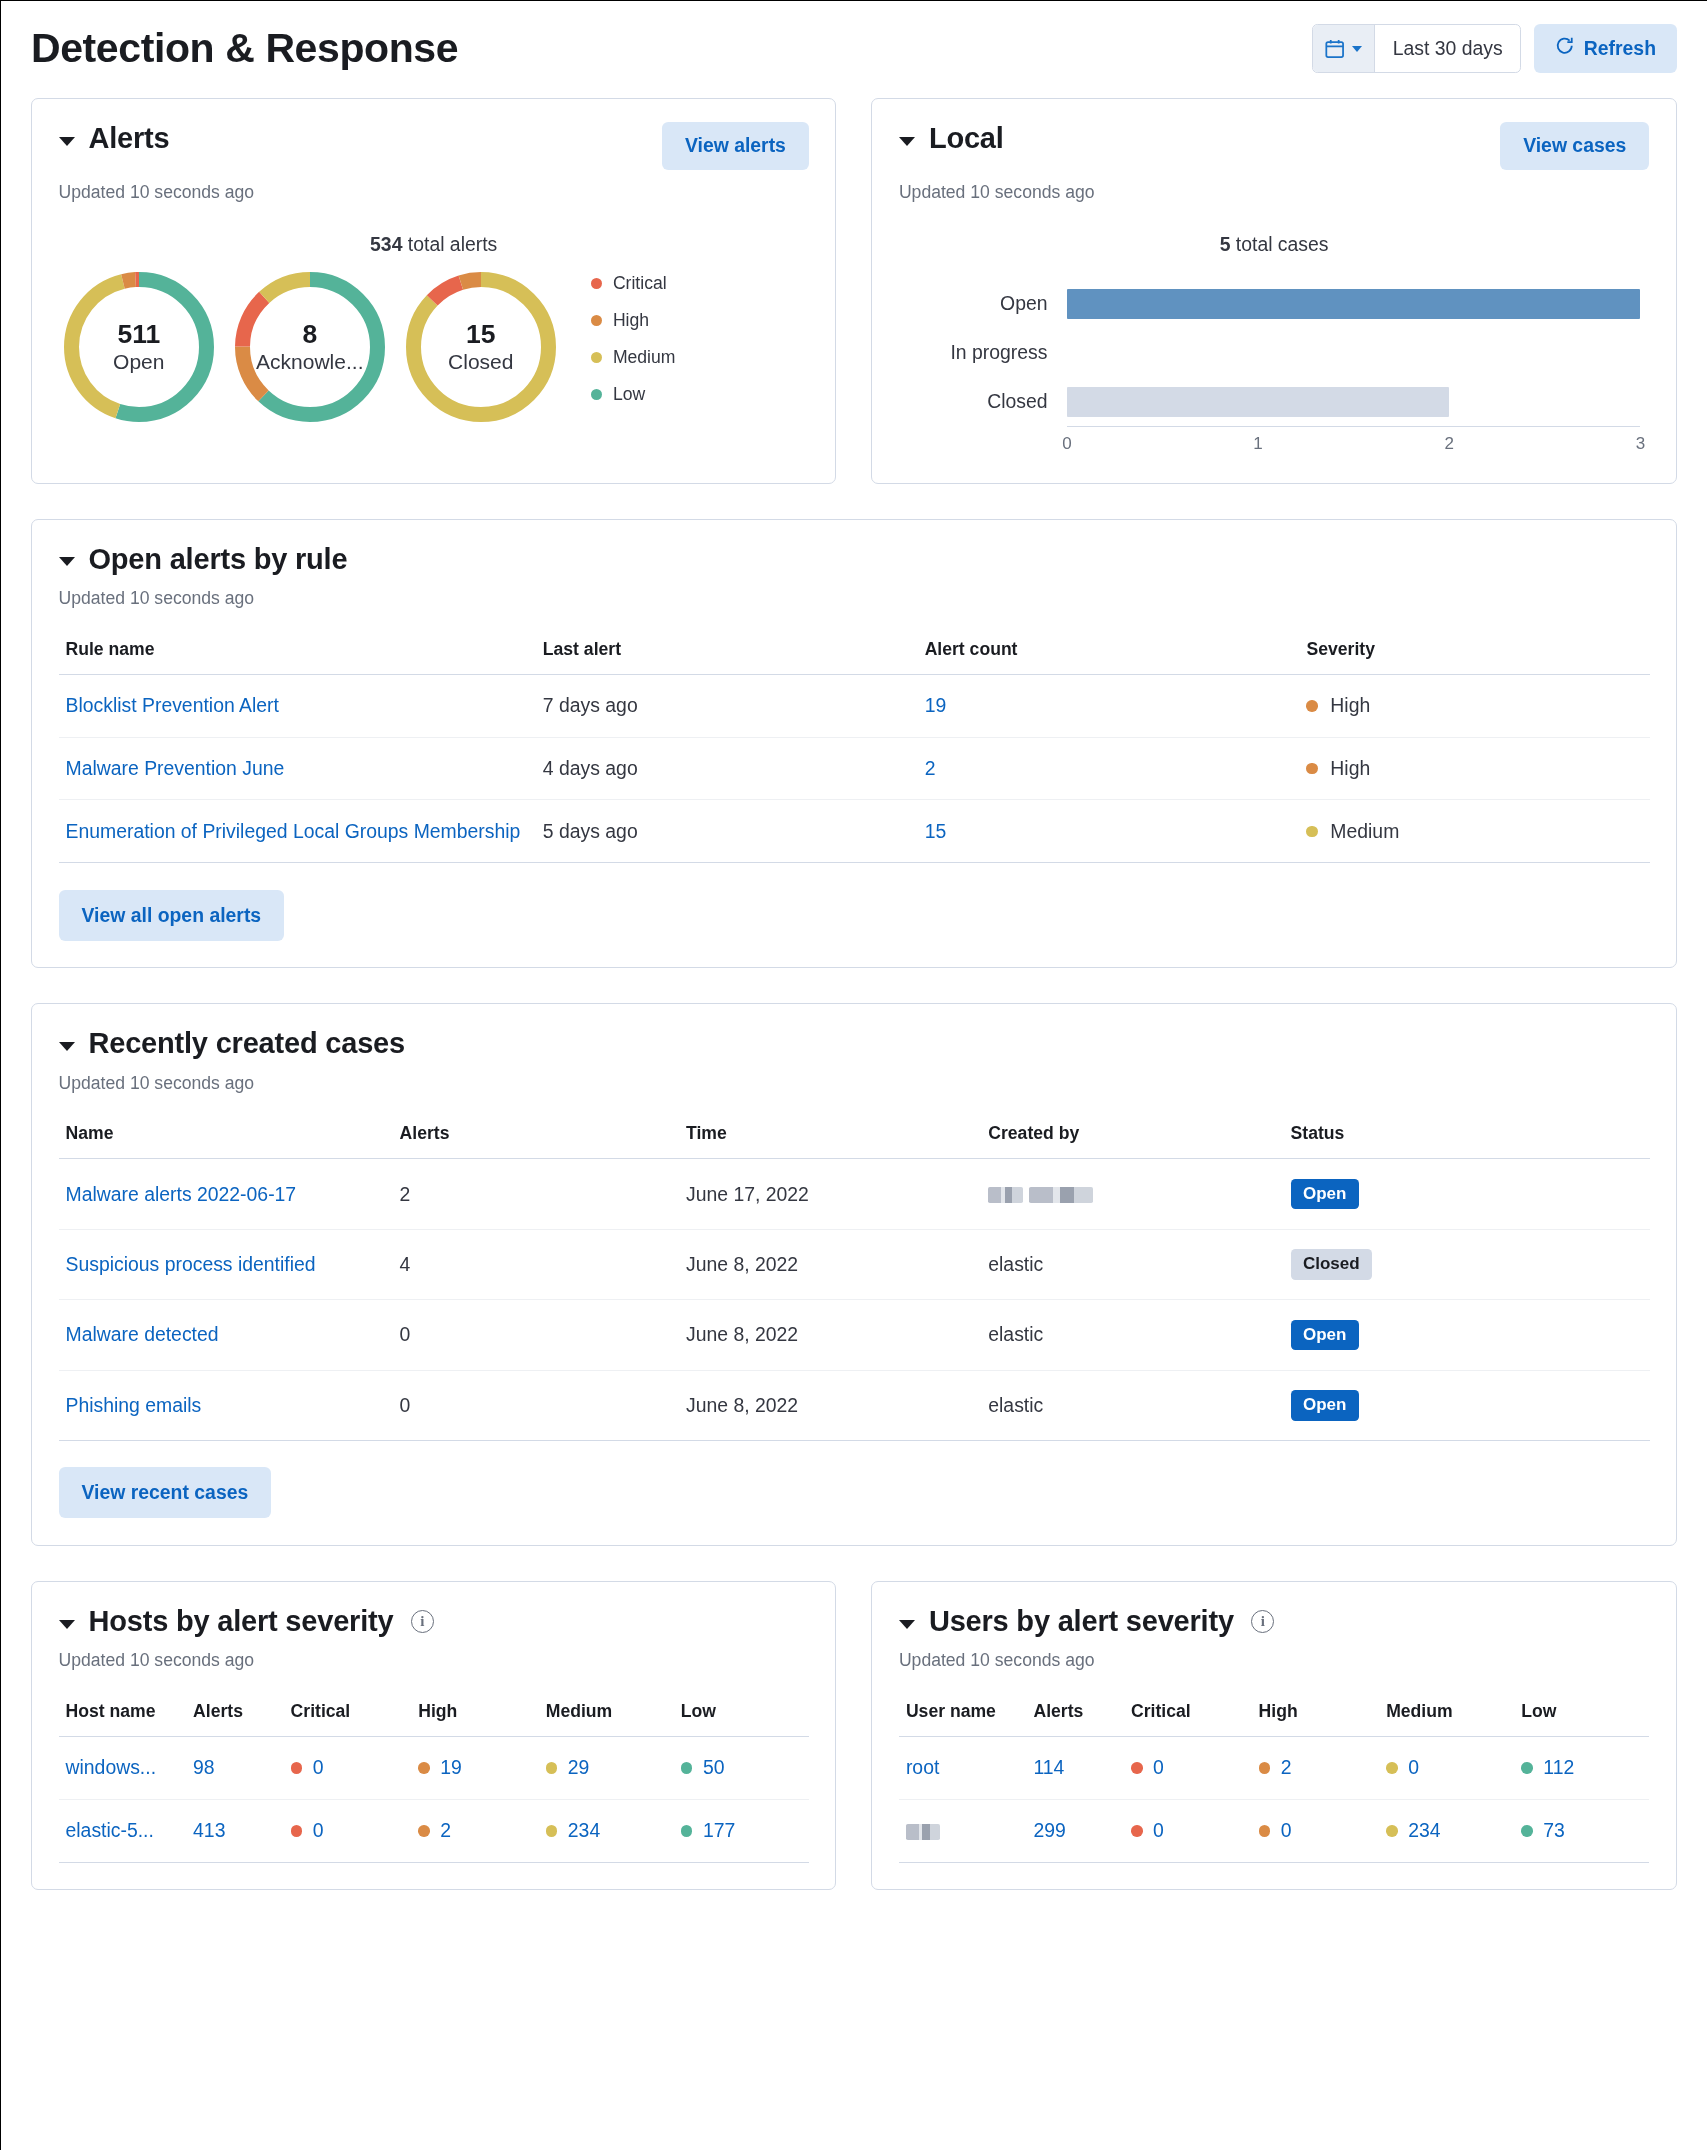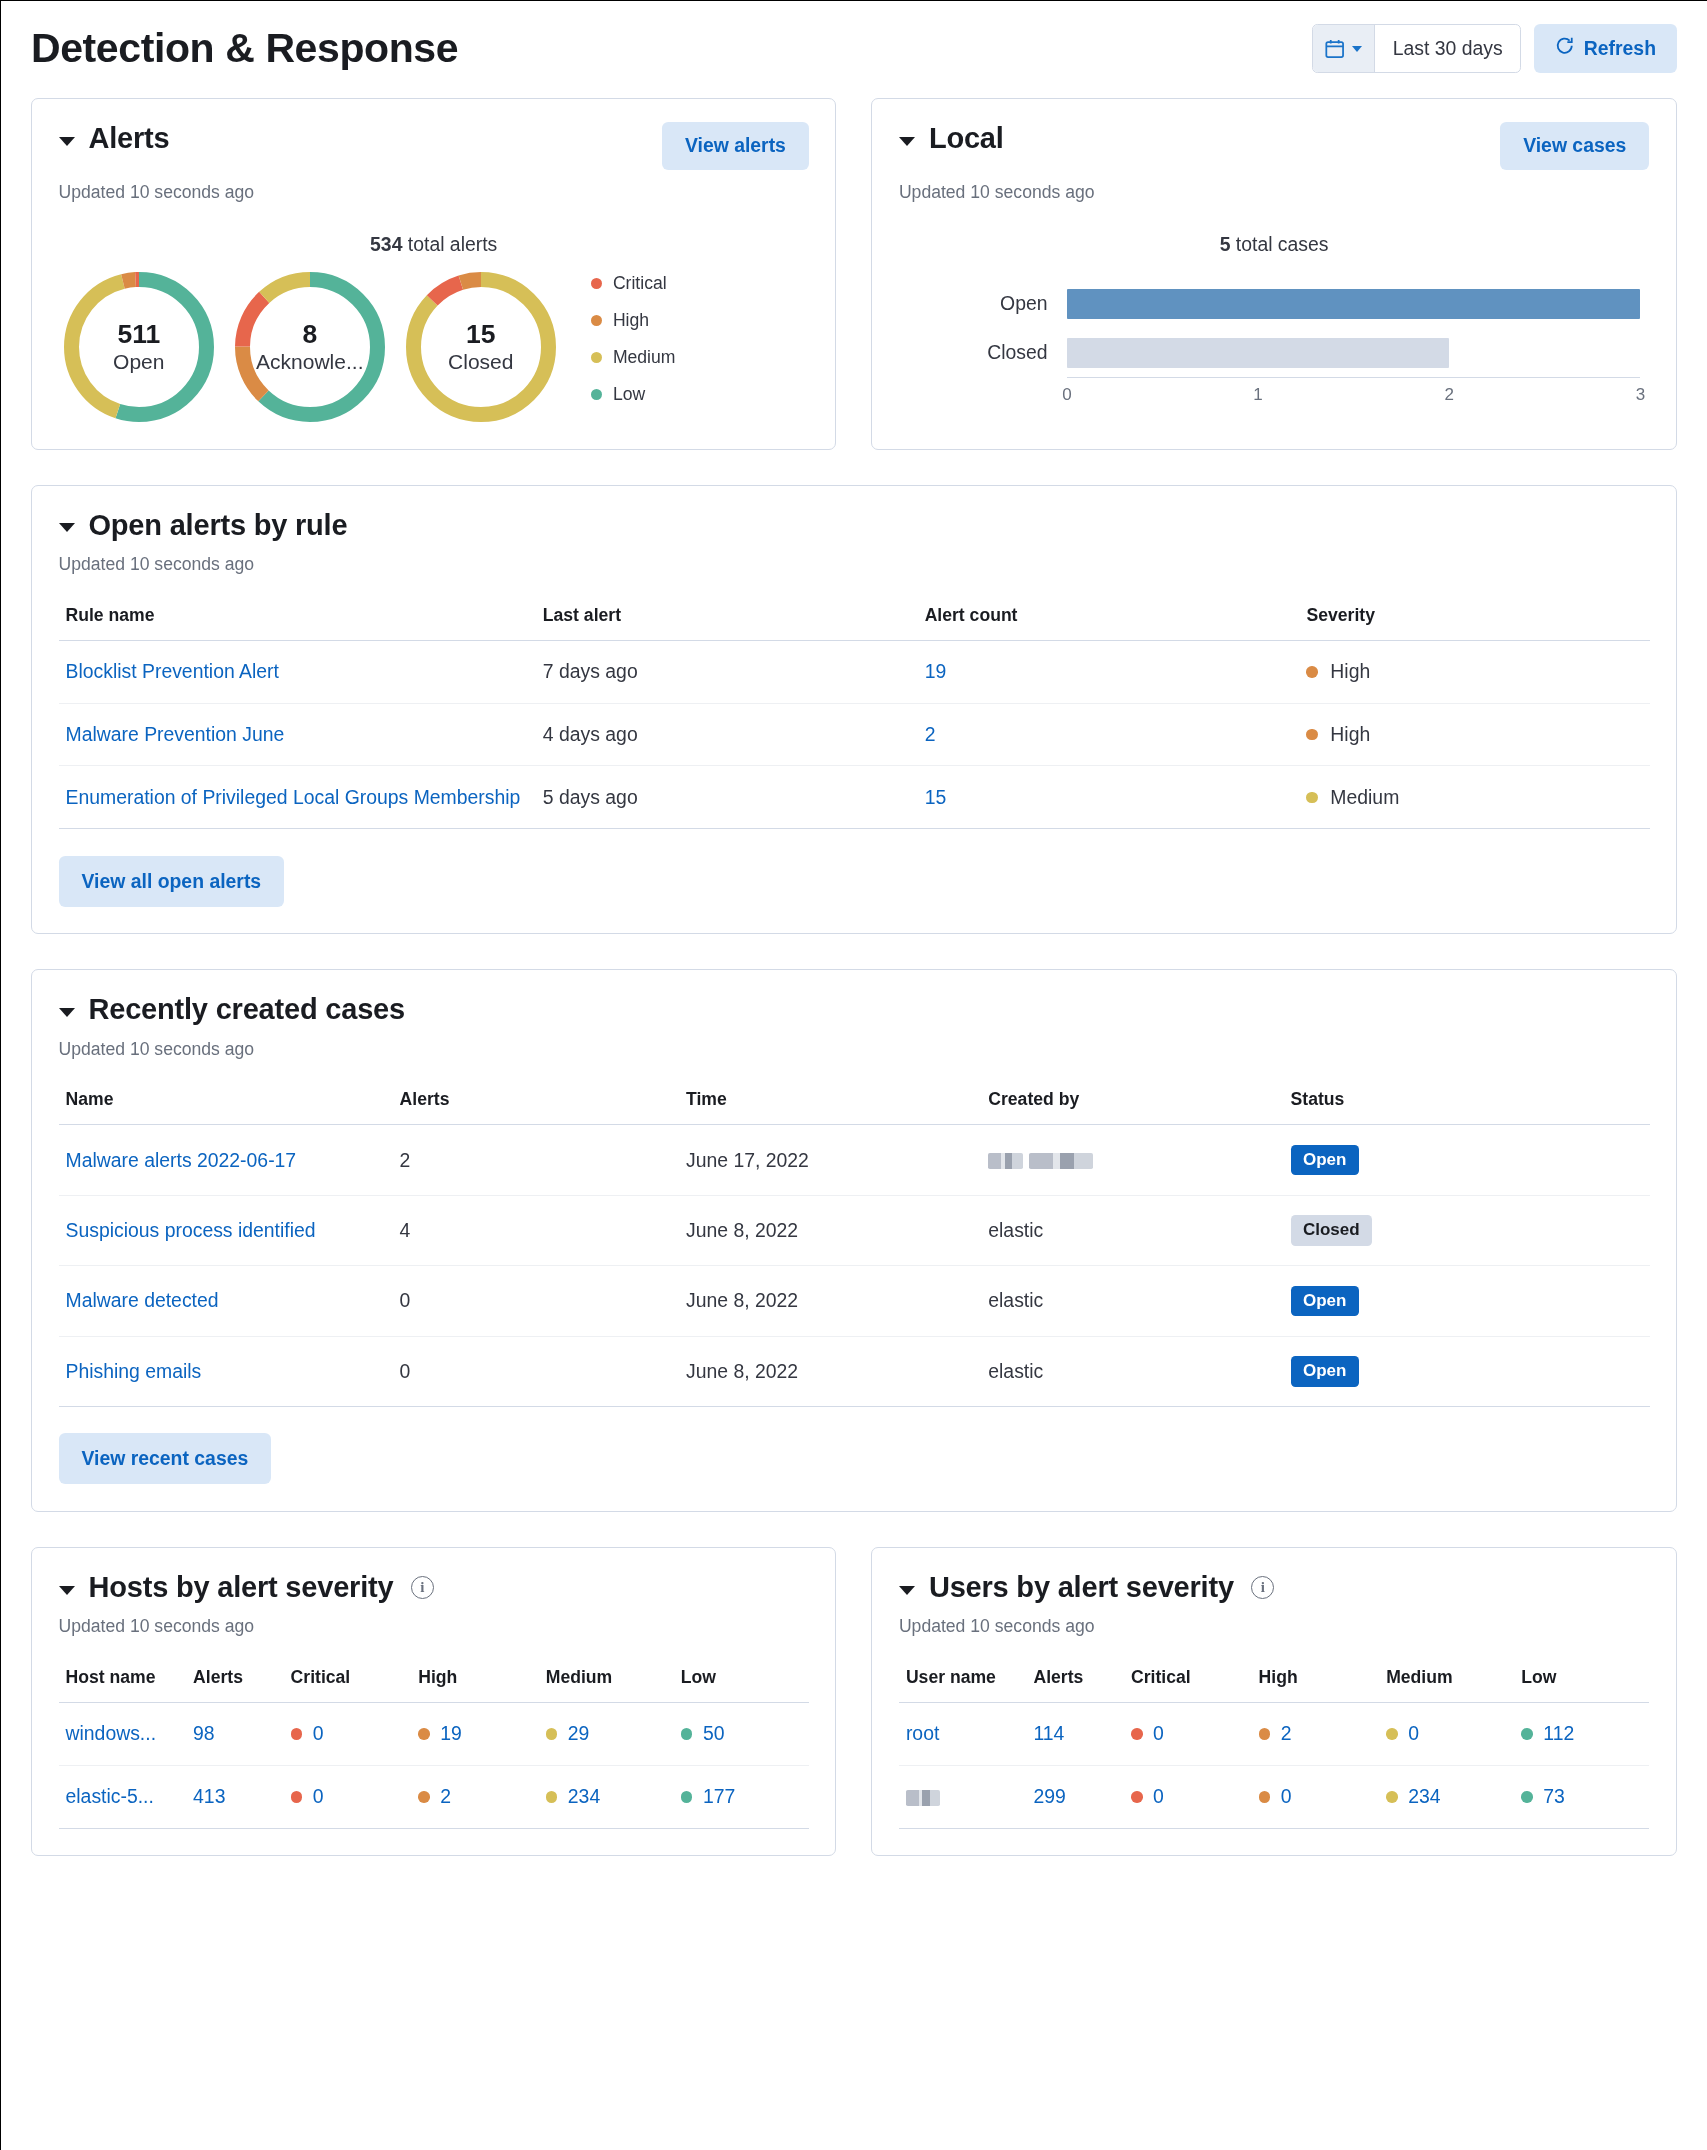--- a/index.html
+++ b/index.html
@@ -354,20 +354,26 @@
         <span>total cases</span>
       </div>
       <div class="bar-chart" id="cases-bar-chart">
           <div class="bar-row">
             <div class="bar-label">Open</div>
       <div class="bar-track">
         <div class="bar-fill" style="width:100%;background:#6092c0"></div>
       </div>
           </div>
           <div class="bar-row">
+            <div class="bar-label">In progress</div>
+      <div class="bar-track">
+        <div class="bar-fill" style="width:0%;background:#6092c0"></div>
+      </div>
+          </div>
+          <div class="bar-row">
             <div class="bar-label">Closed</div>
       <div class="bar-track">
         <div class="bar-fill" style="width:66.66666666666666%;background:#d3dae6"></div>
       </div>
           </div>
           <div class="axis">
             <span class="tick" style="left: 0%;">0</span>
             <span class="tick" style="left: 33.3333%;">1</span>
             <span class="tick" style="left: 66.6667%;">2</span>
             <span class="tick" style="left: 100%;">3</span>

